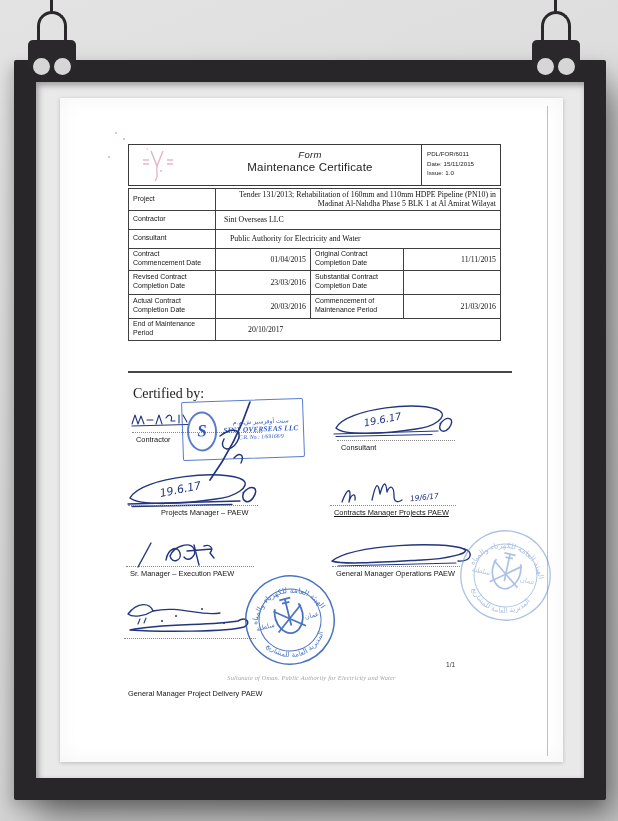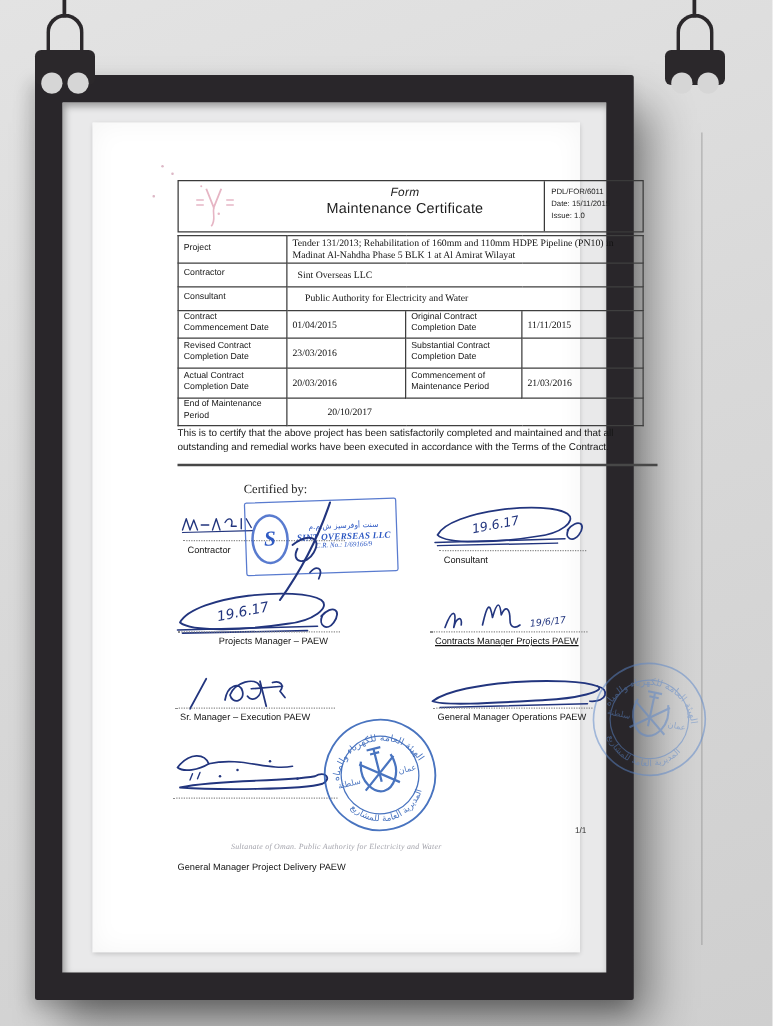--- a/index.html
+++ b/index.html
@@ -13,45 +13,45 @@
   .clip{position:absolute;top:0;width:56px;height:74px;z-index:5;}
   .clip-left{left:24px;}
   .clip-right{left:528px;}
   .wire-stem{position:absolute;left:26px;top:0;width:3px;height:14px;background:#2b282b;}
   .wire-loop{position:absolute;left:13px;top:11px;width:24px;height:32px;border:3.5px solid #2b282b;border-bottom:none;border-radius:15px 15px 0 0;}
   .clip-body{position:absolute;left:4px;top:40px;width:48px;height:28px;background:#2b282b;border-radius:5px;}
   .clip-body::before,.clip-body::after{content:"";position:absolute;bottom:-7px;width:17px;height:17px;border-radius:50%;background:#d6d6d6;}
   .clip-body::before{left:5px;}
   .clip-body::after{right:5px;}
   
-  .frame{position:absolute;left:28px;top:60px;width:479px;height:740px;background:#29262a;border-radius:2px;
+  .frame{position:absolute;left:14px;top:60px;width:592px;height:740px;background:#29262a;border-radius:2px;
     box-shadow:16px 22px 34px -4px rgba(0,0,0,.45), -4px 6px 14px rgba(0,0,0,.18);}
   .mat{position:absolute;inset:22px;background:#e9e9ea;box-shadow:inset 2px 3px 6px rgba(0,0,0,.35);}
   .paper{position:absolute;left:24px;right:21px;top:16px;bottom:16px;background:#ffffff;
     box-shadow:0 1px 4px rgba(0,0,0,.2), inset 0 0 22px rgba(0,0,0,.045);}
   .content{position:relative;width:100%;height:100%;font-size:8px;}
   .scan-line{position:absolute;left:487px;top:8px;width:1px;height:650px;background:#8a8a8a;opacity:.55;}
   .speck{position:absolute;border-radius:50%;background:#cf9aae;opacity:.7;}
   
   .header-box{position:absolute;left:68px;top:46px;width:371px;height:40px;border:1px solid #3a3a3a;display:flex;}
   .logo-cell{width:70px;position:relative;}
   .title-cell{flex:1;text-align:center;padding-top:4px;}
   .form-label{font-style:italic;font-size:9.5px;letter-spacing:.3px;}
   .cert-title{font-weight:normal;font-size:11.5px;margin-top:1px;letter-spacing:.2px;}
   .ref-cell{width:70px;border-left:1px solid #3a3a3a;padding:4px 3px 0 5px;font-size:6.2px;line-height:1.55;color:#222;}
   
   table.info{position:absolute;left:68px;top:90px;width:372px;border-collapse:collapse;table-layout:fixed;}
   table.info td{border:1px solid #3f3f3f;padding:1px 4px;vertical-align:middle;}
   td.lbl{font-size:7px;line-height:1.25;color:#151515;}
   td.val{font-family:"Liberation Serif",serif;font-size:7.8px;color:#111;}
-  td.vcenter{text-align:left;}
+  td.vcenter{text-align:right;}
   
   .certify-par{position:absolute;left:68px;top:243px;width:384px;font-size:7.9px;line-height:1.4;color:#161616;}
   .divider{position:absolute;left:68px;top:273px;width:384px;height:2px;background:#474747;}
-  .certified-by{position:absolute;left:73px;top:288px;font-family:"Liberation Serif",serif;font-size:10px;margin-left:48px;}
+  .certified-by{position:absolute;left:73px;top:288px;font-family:"Liberation Serif",serif;font-size:14px;}
   
   .sig-line{position:absolute;border-top:1px dotted #8a8a8a;height:0;}
   .sig-label{position:absolute;font-size:7.4px;color:#141414;white-space:nowrap;}
   .sig-svg{position:absolute;overflow:visible;}
   .ink{stroke:#22357e;fill:none;stroke-linecap:round;stroke-linejoin:round;}
   
   .rect-stamp{position:absolute;left:122px;top:302px;width:120px;height:57px;border:1.6px solid rgba(47,90,195,.8);
     border-radius:2px;transform:rotate(-2deg);display:flex;align-items:center;color:#2f5ac3;background:rgba(255,255,255,.0);}
   .stamp-oval{width:26px;height:36px;border:2px solid rgba(47,90,195,.8);border-radius:50%;margin:0 2px 0 4px;
     display:flex;align-items:center;justify-content:center;font-family:"Liberation Serif",serif;font-style:italic;font-weight:bold;font-size:17px;}
@@ -156,21 +156,20 @@
               <td class="lbl">Commencement of Maintenance Period</td>
               <td class="val vcenter">21/03/2016</td>
             </tr>
             <tr style="height:22px">
               <td class="lbl">End of Maintenance Period</td>
               <td class="val" colspan="3" style="padding-left:32px;">20/10/2017</td>
             </tr>
           </tbody>
             </table>
 
-          <div class="certify-par">This is to certify that the above project has been satisfactorily completed and maintained and that all outstanding and remedial works have been executed in accordance with the Terms of the Contract.</div>
           <div class="divider"></div>
           <div class="certified-by">Certified by:</div>
 
           <svg class="sig-svg" style="left:70px;top:313px;" width="60" height="18" viewBox="0 0 60 18">
             <path class="ink" stroke-width="1.1" d="M2,13 L5,4 L8,13 L11,5 L14,13 M17,9 h6 M26,13 L29,4 L32,13 M36,7 C39,2 43,4 41,10 L45,10 M49,4 L49,12 M53,4 L57,11"></path>
             <path class="ink" stroke-width="1" d="M2,15 L58,13.5"></path>
           </svg>
           <div class="sig-line" style="left:72px;top:334px;width:130px;"></div>
           <div class="sig-label" style="left:76px;top:337px;">Contractor</div>
 

